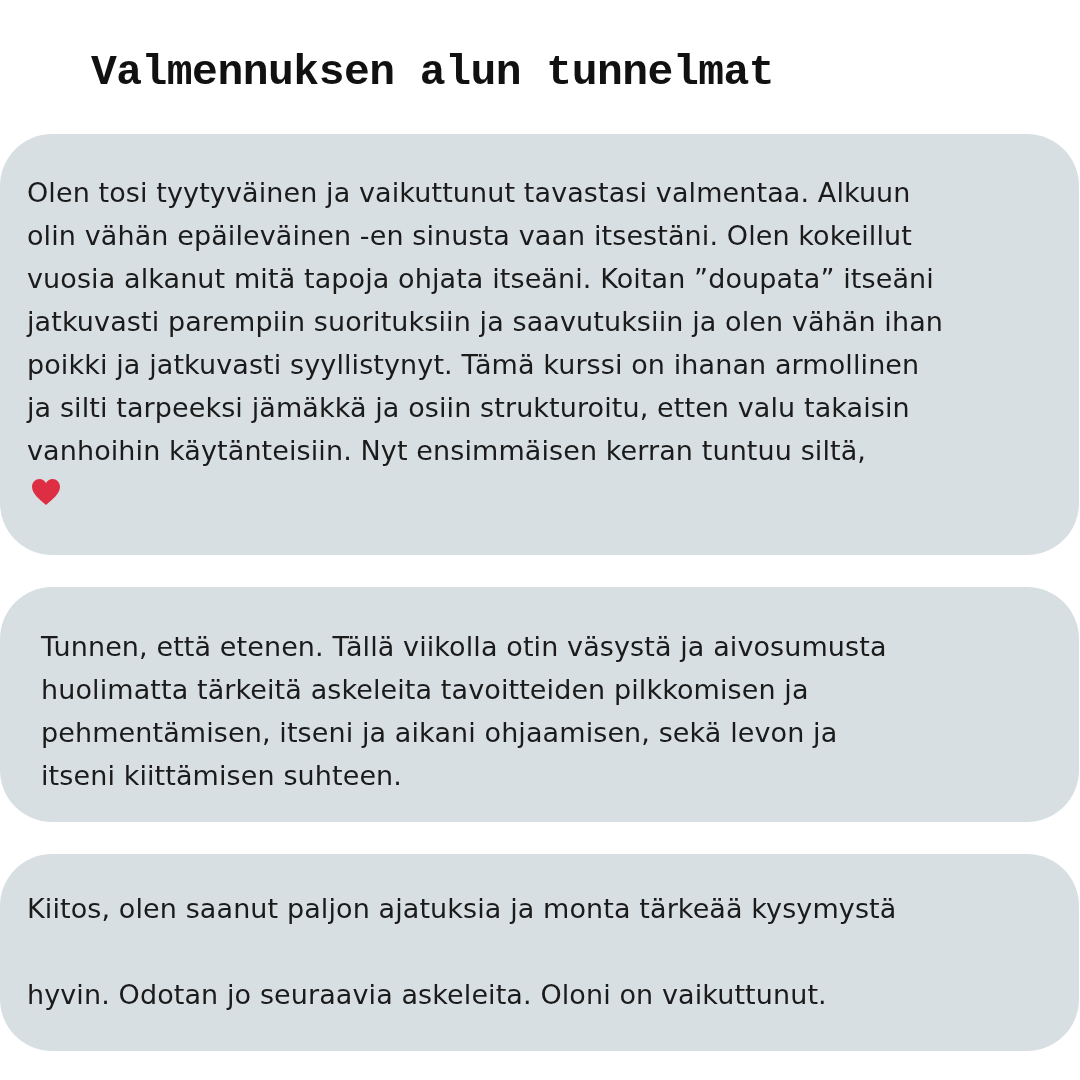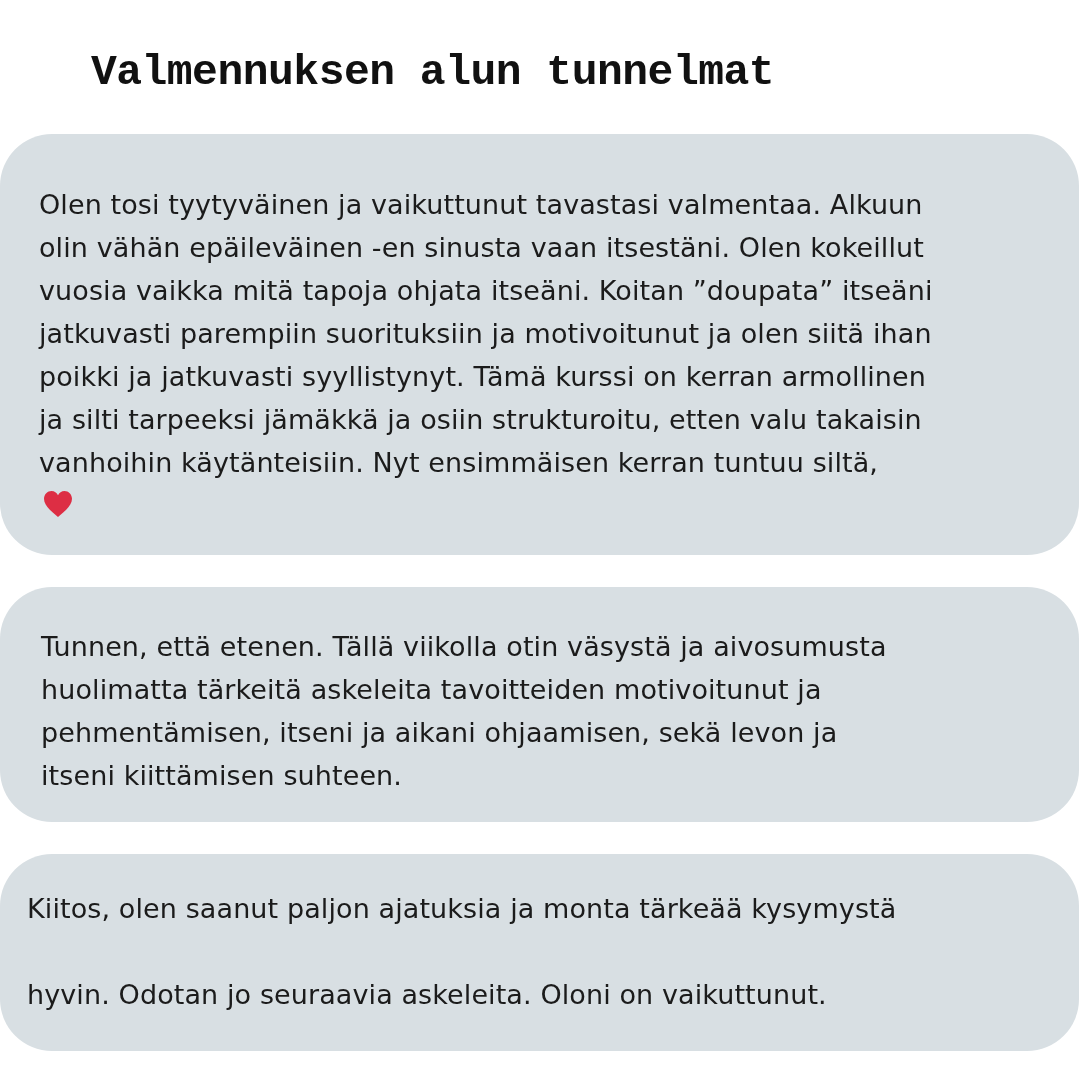--- a/index.html
+++ b/index.html
@@ -48,37 +48,37 @@
       margin-left: 4px;
     }
     .heart svg { display: block; }
   </style>
 </head>
 <body>
 
 <h1 class="title">Valmennuksen alun tunnelmat</h1>
 
 <div class="card card-1"></div>
-<p style="position:absolute;left:27px;top:171px;margin:12px;font-size:27px;line-height:43px;letter-spacing:0.1px;">
+<p style="position:absolute;left:27px;top:171px;margin:0;font-size:27px;line-height:43px;letter-spacing:0.1px;">
   <span>Olen tosi tyytyväinen ja vaikuttunut tavastasi valmentaa. Alkuun</span><br>
   <span>olin vähän epäileväinen -en sinusta vaan itsestäni. Olen kokeillut</span><br>
-  <span>vuosia vaikka mitä tapoja ohjata itseäni. Koitan ”doupata” itseäni</span><br>
-  <span>jatkuvasti parempiin suorituksiin ja motivoitunut ja olen siitä ihan</span><br>
-  <span>poikki ja jatkuvasti syyllistynyt. Tämä kurssi on kerran armollinen</span><br>
+  <span>vuosia alkanut mitä tapoja ohjata itseäni. Koitan ”doupata” itseäni</span><br>
+  <span>jatkuvasti parempiin suorituksiin ja saavutuksiin ja olen vähän ihan</span><br>
+  <span>poikki ja jatkuvasti syyllistynyt. Tämä kurssi on ihanan armollinen</span><br>
   <span>ja silti tarpeeksi jämäkkä ja osiin strukturoitu, etten valu takaisin</span><br>
   <span>vanhoihin käytänteisiin. Nyt ensimmäisen kerran tuntuu siltä,</span><br>
   <span class="heart"><svg width="30" height="28" viewBox="0 0 32 30">
         <path d="M16 29 C 9 23, 1 17, 1 9.5 C 1 4.5, 4.8 1, 9 1 C 12.2 1, 14.7 3, 16 5.6 C 17.3 3, 19.8 1, 23 1 C 27.2 1, 31 4.5, 31 9.5 C 31 17, 23 23, 16 29 Z" fill="#dd2e44"></path>
       </svg></span>
 </p>
 
 <div class="card card-2"></div>
 <p style="position:absolute;left:33px;top:617px;margin:8px;font-size:27px;line-height:43px;letter-spacing:0.1px;">
   <span>Tunnen, että etenen. Tällä viikolla otin väsystä ja aivosumusta</span><br>
-  <span>huolimatta tärkeitä askeleita tavoitteiden motivoitunut ja</span><br>
+  <span>huolimatta tärkeitä askeleita tavoitteiden pilkkomisen ja</span><br>
   <span>pehmentämisen, itseni ja aikani ohjaamisen, sekä levon ja</span><br>
   <span>itseni kiittämisen suhteen.</span>
 </p>
 
 <div class="card card-3"></div>
 <p style="position:absolute;left:27px;top:887px;margin:0;font-size:27px;line-height:43px;letter-spacing:0.1px;">
   <span>Kiitos, olen saanut paljon ajatuksia ja monta tärkeää kysymystä</span><br>
   <br>
   <span>hyvin. Odotan jo seuraavia askeleita. Oloni on vaikuttunut.</span>
 </p>

